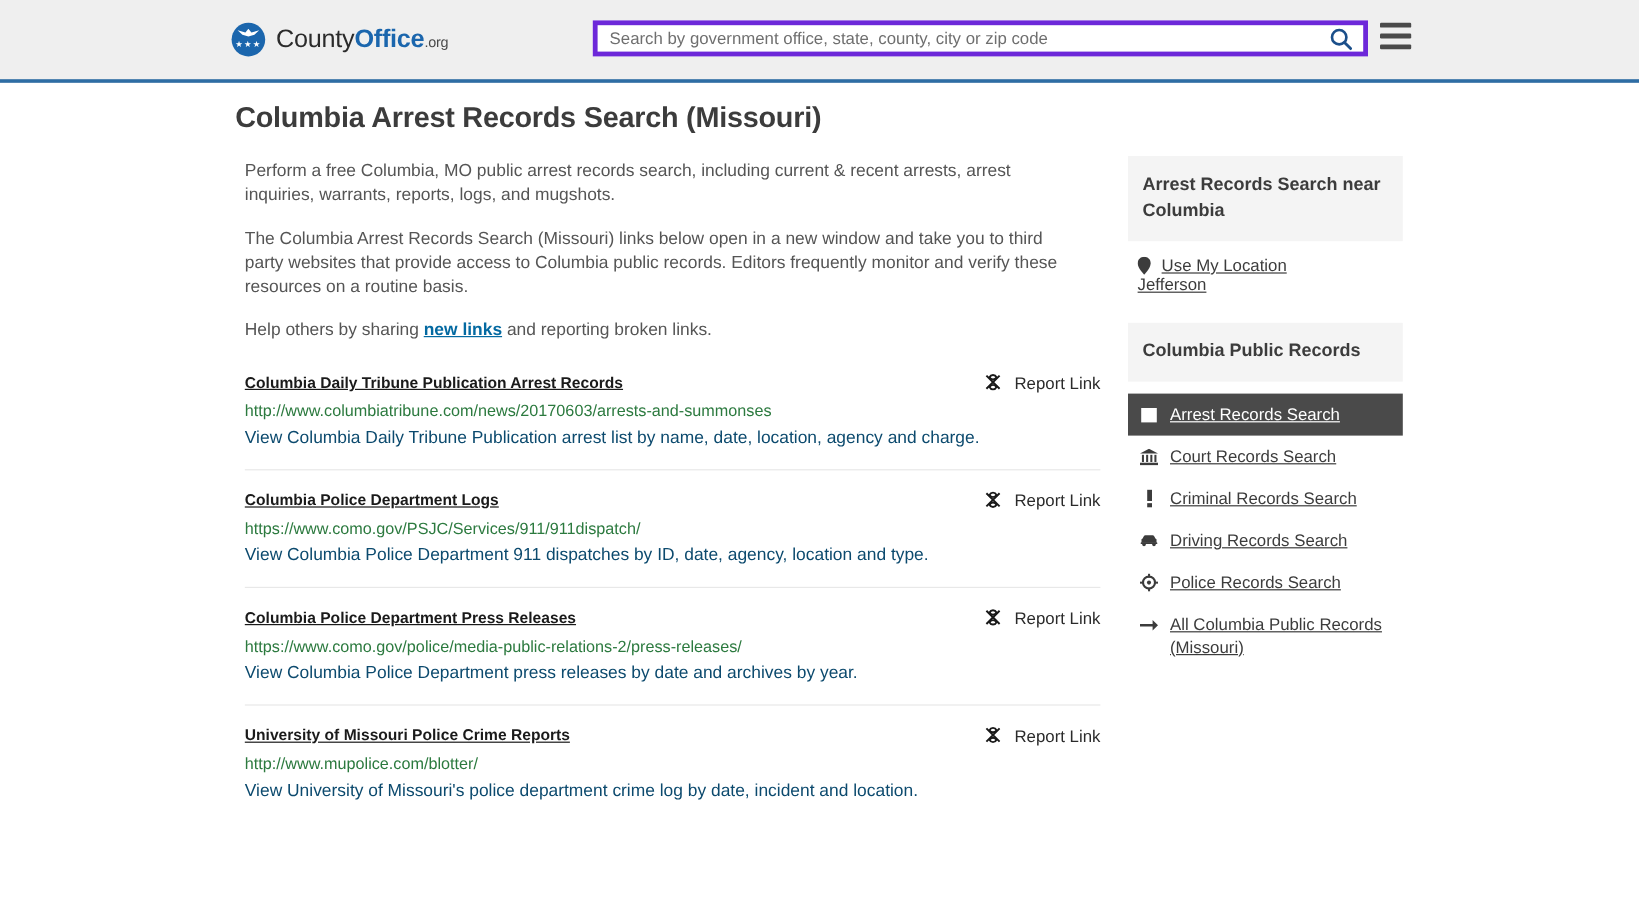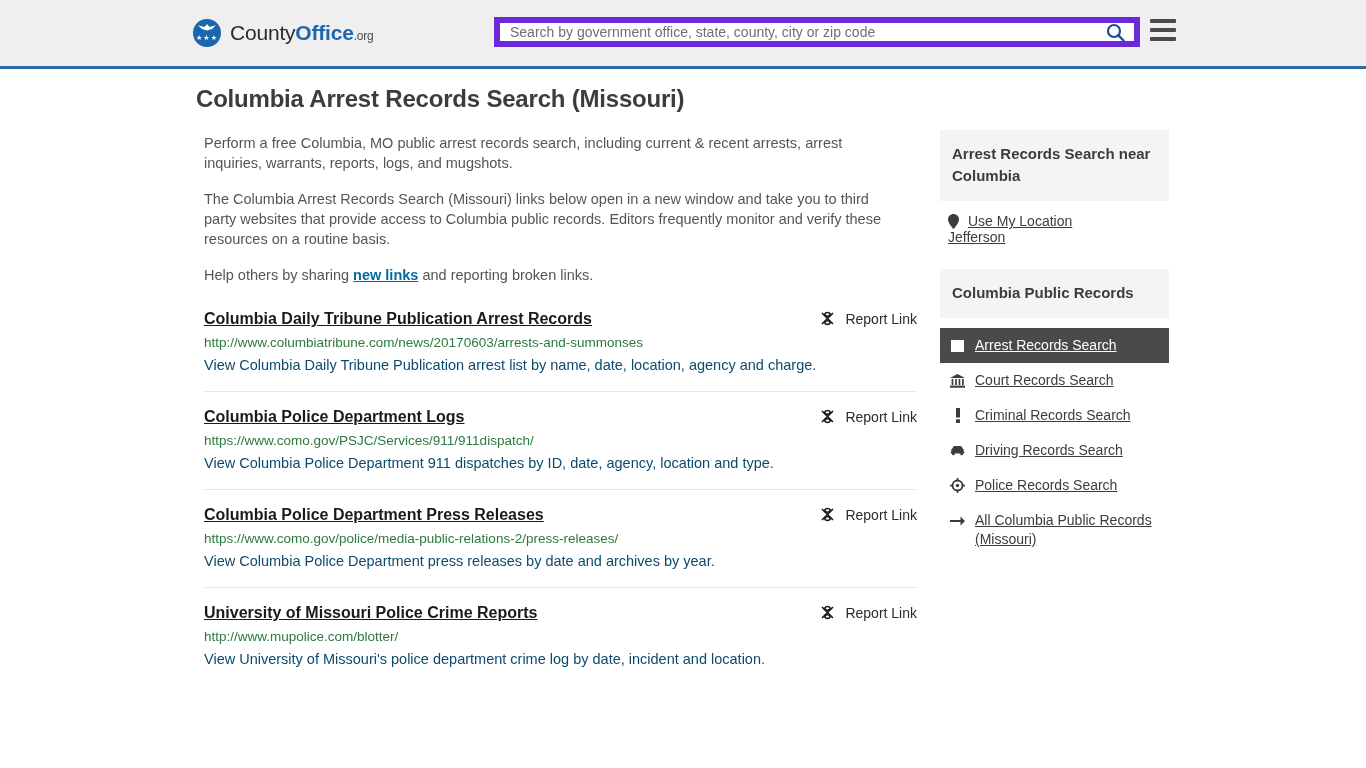--- a/index.html
+++ b/index.html
@@ -57,21 +57,21 @@
   }
   .brand-text .b-county { color: #2b2b2b; }
   .brand-text .b-office { color: #1b66ad; font-weight: bold; }
   .brand-text .b-org { color: #4a4a4a; font-size: 12px; }
 
   .search-wrap {
     position: absolute;
     left: 494px; top: 17px;
     width: 646px; height: 30px;
     background: #fff;
-    border: 6px solid #6d28d9;
+    border: 4px solid #6d28d9;
     display: flex; align-items: center;
   }
   .search-input {
     flex: 1 1 auto;
     border: 0; outline: none;
     height: 28px;
     padding: 0 10px;
     font-family: "Liberation Sans", sans-serif;
     font-size: 14px;
     color: #333;
@@ -167,21 +167,21 @@
     padding: 0 0 16px 0;
     border-bottom: 1px solid #e8e8e8;
     margin-bottom: 15px;
     position: relative;
   }
   .link-item:last-child { border-bottom: 0; margin-bottom: 0; }
   .link-row {
     display: flex; align-items: flex-start; justify-content: space-between;
   }
   .link-title {
-    font-size: 16px;
+    font-size: 13px;
     font-weight: bold;
     color: #1a1a1a;
     text-decoration: underline;
     line-height: 20px;
     margin: 0;
     display: inline-block;
   }
   .report-link {
     display: flex; align-items: center;
     gap: 9px;

